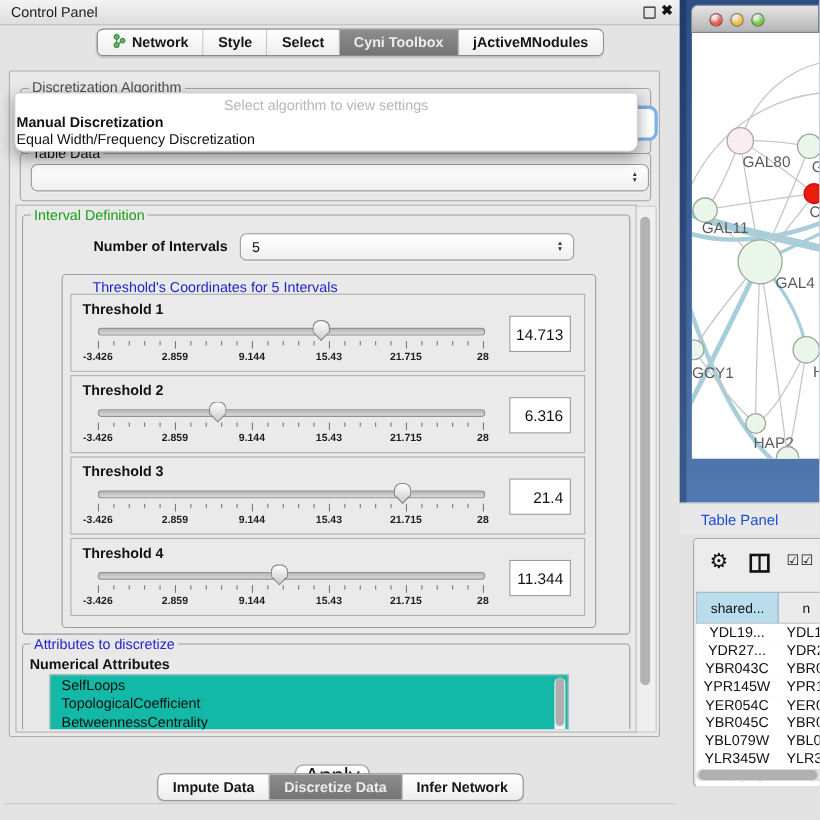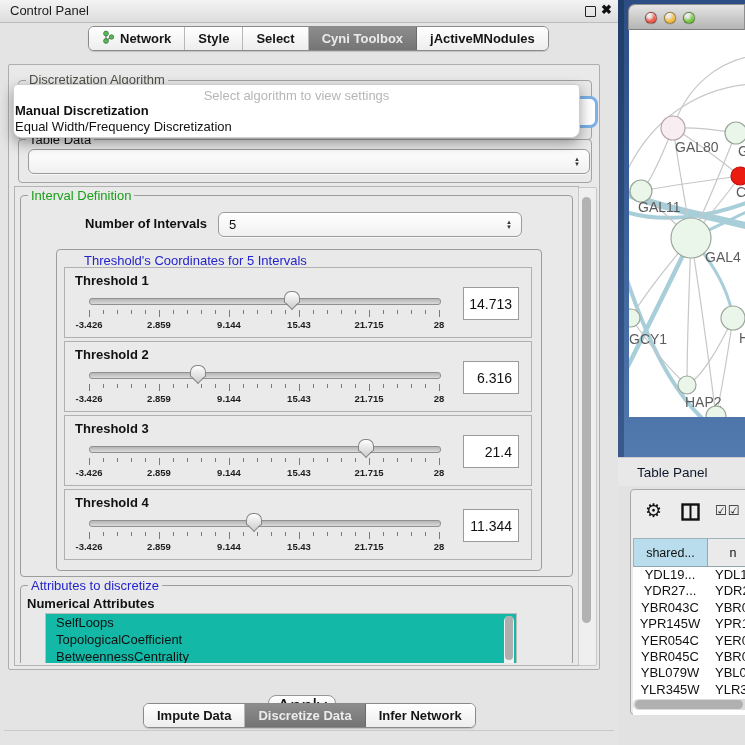--- a/index.html
+++ b/index.html
@@ -68,21 +68,21 @@
   
   .desktop{position:absolute;left:618px;top:0;width:127px;height:457px;background:linear-gradient(180deg,#2d4e85 0%,#3b5f99 45%,#527aae 100%);}
   .desktop-edge{position:absolute;left:0;top:0;width:6px;height:100%;background:linear-gradient(180deg,#203c68,#3a5a8d);}
   .net-window{position:absolute;left:10px;top:4px;width:117px;height:413px;}
   .net-titlebar{position:absolute;left:0;top:0;width:117px;height:26px;background:linear-gradient(#e5e5e5,#b4b4b4);border:1px solid #8e8e8e;border-bottom:1px solid #7d7d7d;border-radius:7px 0 0 0;box-sizing:border-box;}
   .light{position:absolute;top:7px;width:12px;height:12px;border-radius:50%;box-shadow:inset 0 1px 1px rgba(255,255,255,.7),0 0 1px rgba(0,0,0,.5);}
   .net-canvas{position:absolute;left:1px;top:26px;width:116px;height:387px;background:#fff;overflow:hidden;}
 
   
   .tp-titlebar{position:absolute;left:618px;top:457px;width:127px;height:29px;background:#e8e8e8;border-top:1px solid #cfcfcf;border-bottom:1px solid #d6d6d6;}
-  .tp-title{position:absolute;left:19px;top:7px;font-size:13.5px;color:#0f172a;}
+  .tp-title{position:absolute;left:19px;top:7px;font-size:13.5px;color:#1d4ed8;}
   .tp-body{position:absolute;left:618px;top:486px;width:127px;height:259px;background:#e2e2e2;}
   .tp-box{position:absolute;left:12px;top:3px;width:130px;height:224px;background:#ececec;border:1px solid #a8a8a8;border-radius:4px;}
   .tp-toolbar{position:absolute;left:0;top:0;width:100%;height:46px;}
   .icon-gear{position:absolute;left:14px;top:9px;font-family:"DejaVu Sans",sans-serif;font-size:19px;color:#111;}
   .icon-split{position:absolute;left:50px;top:13px;}
   .icon-checks{position:absolute;left:84px;top:13px;font-family:"DejaVu Sans",sans-serif;font-size:13px;color:#111;letter-spacing:1px;}
   .tp-table{position:absolute;left:2px;top:48px;width:126px;}
   .tp-header{display:flex;height:27px;border:1px solid #9fb3bb;border-bottom:1px solid #8fa7b0;}
   .tp-th{font-size:12.5px;color:#111;display:flex;align-items:center;justify-content:center;box-sizing:border-box;}
   .tp-th.c1{width:74px;background:#b9ddec;border-right:1px solid #93a9b2;}

